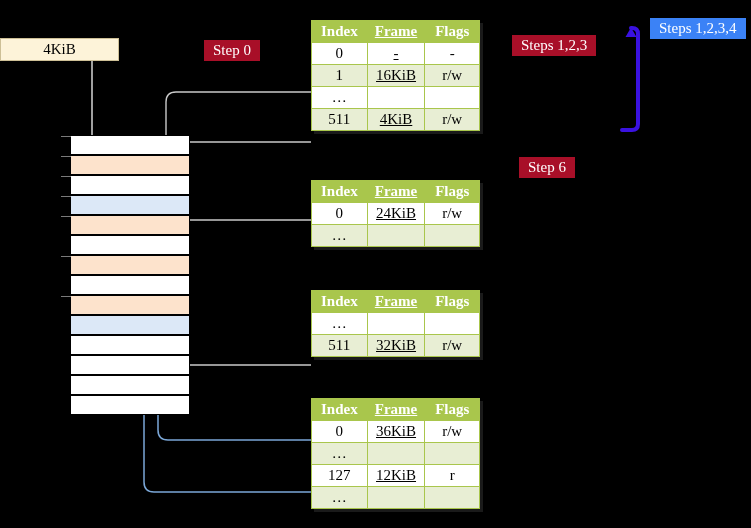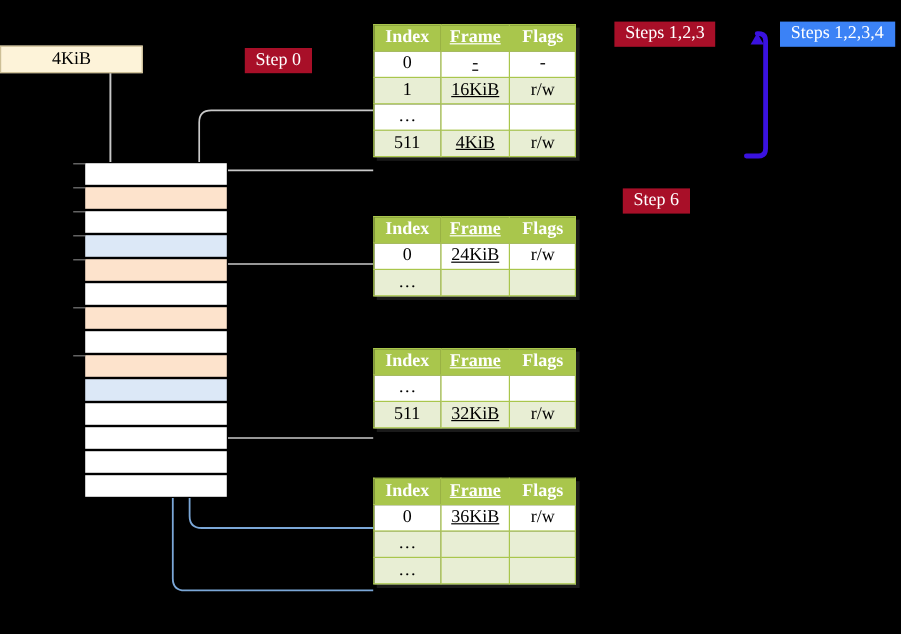--- a/index.html
+++ b/index.html
@@ -22,21 +22,21 @@
   .badge{
     display:flex;align-items:center;justify-content:center;
     font-size:15px;color:#ffffff;box-sizing:border-box;
     padding:2px 9px;white-space:nowrap;
   }
   .badge-red{background:#a80f28;}
   .badge-blue{background:#3b82f6;}
 
   #step0{left:204px;top:40px;}
   #step4{left:519px;top:157px;}
-  #steps123{left:512px;top:18px;}
+  #steps123{left:512px;top:35px;}
   #steps1234{left:650px;top:18px;}
 
   
   #memcol{left:70px;top:135px;width:120px;height:280px;}
   .memrow{
     position:absolute;left:0;width:120px;height:20px;
     border:1px solid #000;box-sizing:border-box;background:#ffffff;
   }
   .mem-orange{background:#fde3cc;}
   .mem-blue{background:#dce8f7;}
@@ -243,20 +243,25 @@
         <tr>
           <td class="col-i">0</td>
           <td class="col-f">36KiB</td>
           <td class="col-g">r/w</td>
         </tr>
         <tr class="alt">
           <td class="col-i">…</td>
           <td class="col-f"></td>
           <td class="col-g"></td>
         </tr>
+        <tr>
+          <td class="col-i">127</td>
+          <td class="col-f">12KiB</td>
+          <td class="col-g">r</td>
+        </tr>
         <tr class="alt">
           <td class="col-i">…</td>
           <td class="col-f"></td>
           <td class="col-g"></td>
         </tr>
       </tbody>
     </table>
 
 </div>
 

